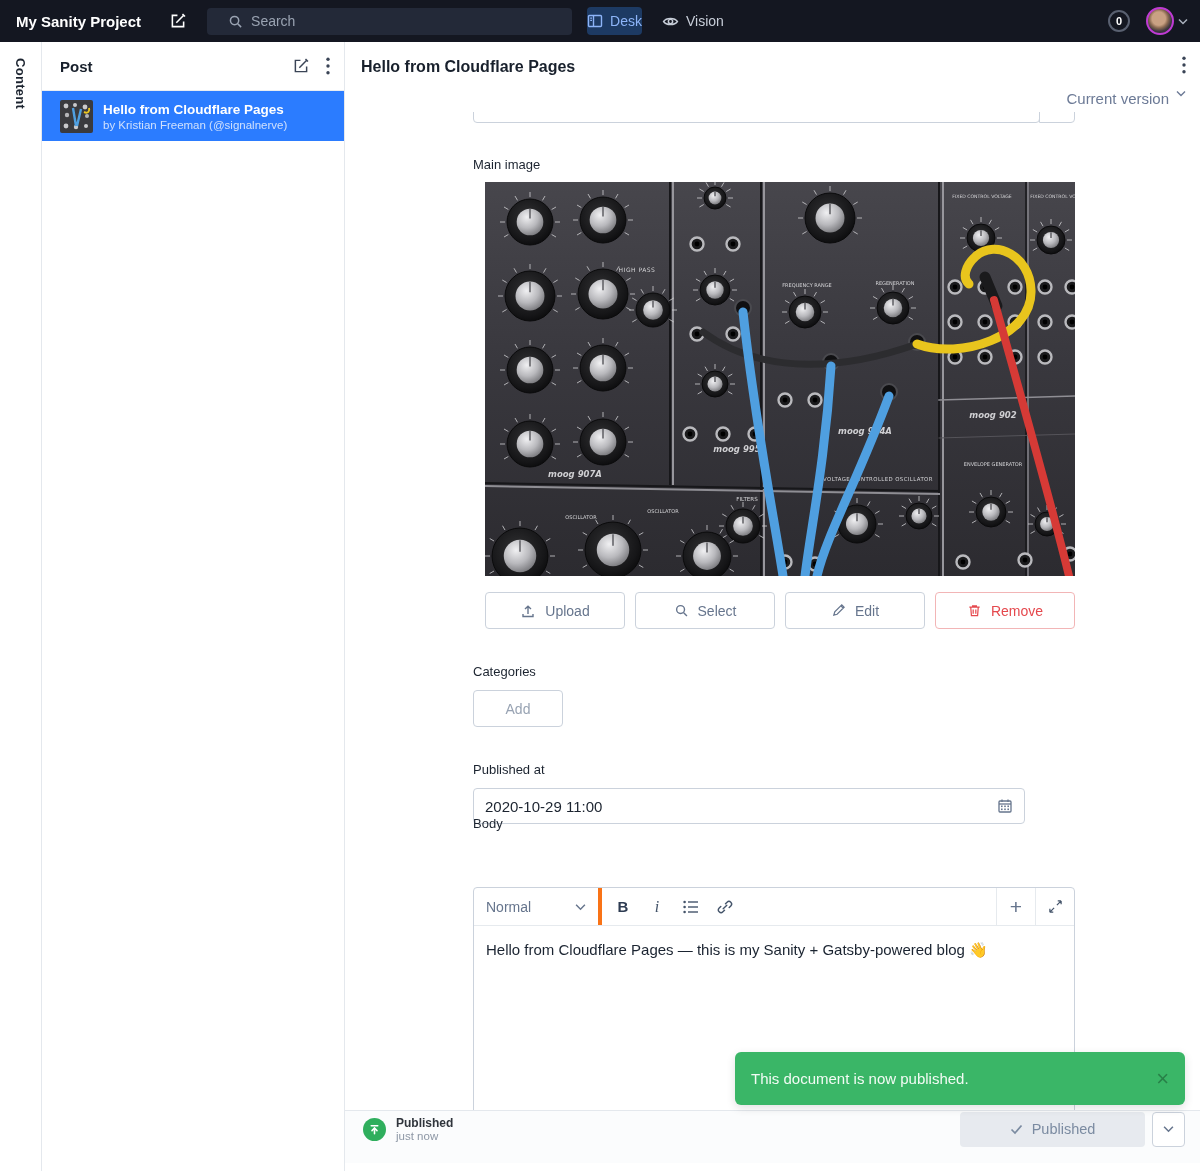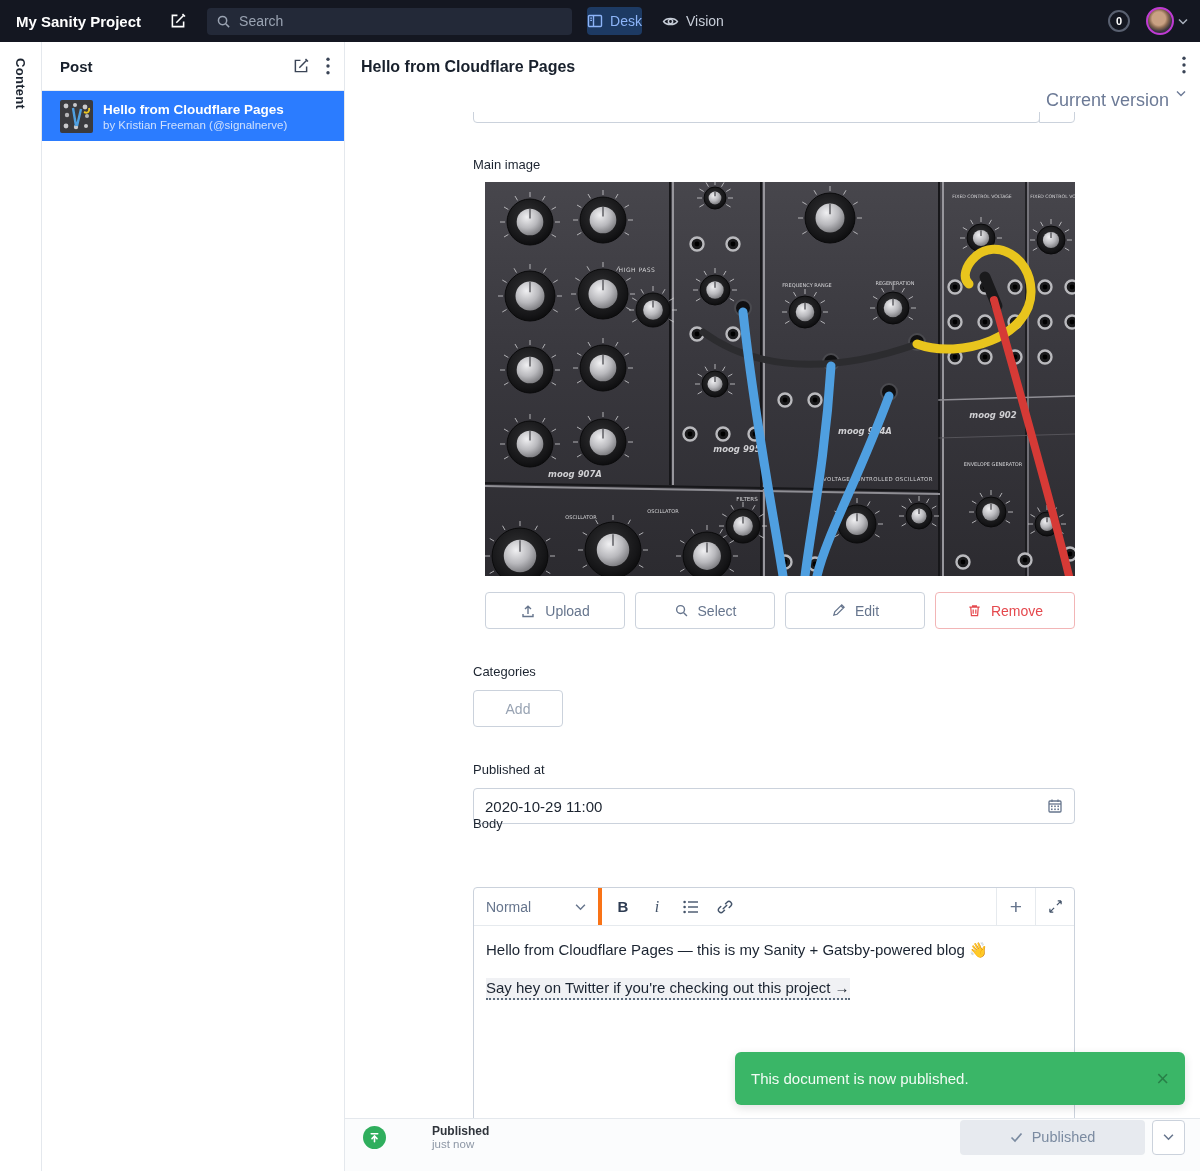--- a/index.html
+++ b/index.html
@@ -4,21 +4,21 @@
 <style>
   * { margin:0; padding:0; box-sizing:border-box; }
   html,body { width:1200px; height:1171px; }
   body { font-family:"Liberation Sans","DejaVu Sans",sans-serif; background:#fff; color:#121a26; overflow:hidden; }
   .app { position:relative; width:1200px; height:1171px; overflow:hidden; }
 
   
   .navbar { position:absolute; top:0; left:0; right:0; height:42px; background:#141721; display:flex; align-items:center; z-index:50; }
   .nav-title { font-size:15px; font-weight:700; color:#fff; margin-left:16px; }
   .nav-compose { margin-left:24px; width:26px; height:26px; display:flex; align-items:center; justify-content:center; cursor:pointer; }
-  .nav-search { margin-left:16px; width:365px; height:27px; background:#232938; border-radius:4px; display:flex; align-items:center; padding:0 9px; }
+  .nav-search { margin-left:16px; width:365px; height:27px; background:#232938; border-radius:4px; display:flex; align-items:center; padding:0 21px; }
   .nav-search input { background:transparent; border:none; outline:none; color:#d6dae2; font-size:14px; margin-left:8px; width:100%; font-family:inherit; }
   .nav-search input::placeholder { color:#9aa3b2; }
   .nav-tab { display:flex; align-items:center; gap:7px; height:28px; padding:0 0; border-radius:4px; font-size:14px; color:#c7cdd8; cursor:pointer; }
   .nav-tab.active { background:#1d3a63; color:#8db4f8; margin-left:15px; }
   .nav-tab.vision { margin-left:20px; }
   .nav-right { margin-left:auto; display:flex; align-items:center; }
   .nav-badge { width:22px; height:22px; border-radius:50%; border:2px solid #596070; color:#fff; font-size:11px; font-weight:700; display:flex; align-items:center; justify-content:center; cursor:pointer; }
   .nav-avatar { margin-left:16px; width:28px; height:28px; border-radius:50%; border:2px solid #bf3bd4; overflow:hidden; cursor:pointer;
     background:radial-gradient(circle at 45% 40%, #c9a183 0 34%, #8a6a52 48%, #3c3640 66%, #23222b 100%); }
   .nav-caret { margin:0 12px 0 4px; cursor:pointer; display:flex; }
@@ -37,37 +37,37 @@
   .thumb { width:33px; height:33px; border-radius:2px; overflow:hidden; flex:none; }
   .list-item .meta { margin-left:10px; overflow:hidden; }
   .list-item .t { color:#fff; font-size:13.5px; font-weight:700; white-space:nowrap; }
   .list-item .s { color:#cfe0fd; font-size:11.5px; margin-top:2px; white-space:nowrap; }
 
   
   .doc-pane { position:absolute; top:42px; left:345px; right:0; bottom:0; background:#fff; }
   .doc-head { position:absolute; top:0; left:0; right:0; height:70px; background:#fff; z-index:20; }
   .doc-title { position:absolute; top:16px; left:16px; font-size:16px; font-weight:600; color:#18202c; }
   .doc-menu { position:absolute; top:14px; right:14px; }
-  .doc-version { position:absolute; top:48px; right:14px; font-size:18px; color:#6c7a96; display:flex; align-items:flex-start; gap:7px; cursor:pointer; }
+  .doc-version { position:absolute; top:48px; right:14px; font-size:15px; color:#6c7a96; display:flex; align-items:flex-start; gap:7px; cursor:pointer; }
 
   .doc-scroll { position:absolute; top:70px; left:0; right:0; bottom:53px; overflow:hidden; }
   .form-col { position:absolute; left:128px; width:602px; top:0; height:1010px; }
 
   .field-label { position:absolute; font-size:13px; font-weight:500; color:#1c2430; }
   .partial-input { position:absolute; left:0; top:-25px; width:567px; height:36px; border:1px solid #cbd2dc; border-radius:4px; background:#fff; }
   .partial-cap { position:absolute; left:566px; top:-25px; width:36px; height:36px; border:1px solid #cbd2dc; border-radius:0 4px 4px 0; background:#fff; }
 
   .main-image { position:absolute; left:12px; top:70px; width:590px; height:394px; cursor:pointer; }
   .img-buttons { position:absolute; left:12px; top:480px; width:590px; display:flex; gap:10px; }
   .btn { flex:1; height:37px; border:1px solid #cbd2dc; border-radius:4px; background:#fff; display:flex; align-items:center; justify-content:center; gap:9px; font-size:14px; font-weight:500; color:#66758d; cursor:pointer; font-family:inherit; }
   .btn.danger { color:#e5484d; border-color:#f2b5b6; }
 
   .btn-add { position:absolute; left:0; top:578px; width:90px; height:37px; border:1px solid #cbd2dc; border-radius:4px; background:#fff; font-size:14px; color:#98a3b3; display:flex; align-items:center; justify-content:center; cursor:pointer; font-family:inherit; }
 
-  .date-input { position:absolute; left:0; top:676px; width:602px; height:36px; border:1px solid #cbd2dc; border-radius:4px; display:flex; align-items:center; padding:0 11px; cursor:text; }
+  .date-input { position:absolute; left:0; top:676px; width:552px; height:36px; border:1px solid #cbd2dc; border-radius:4px; display:flex; align-items:center; padding:0 11px; cursor:text; }
   .date-input .val { font-size:15px; color:#1c2430; }
   .date-input .cal { margin-left:auto; display:flex; cursor:pointer; }
 
   .editor { position:absolute; left:0; top:775px; width:602px; height:420px; border:1px solid #cbd2dc; border-radius:4px; background:#fff; }
   .editor-toolbar { height:38px; border-bottom:1px solid #e6eaee; display:flex; align-items:stretch; }
   .style-select { width:128px; display:flex; align-items:center; padding:0 12px; border-right:4px solid #f97316; color:#66758d; font-size:14px; cursor:pointer; }
   .style-select .caret { margin-left:auto; display:flex; }
   .tb-icons { display:flex; align-items:center; gap:4px; padding:0 6px; flex:1; }
   .tb-btn { width:30px; height:30px; display:flex; align-items:center; justify-content:center; border-radius:3px; cursor:pointer; }
   .tb-bold { font-weight:700; font-size:15px; color:#2e3c52; }
@@ -78,21 +78,21 @@
   .editor-body { padding:15px 12px; font-size:15px; color:#1b2431; line-height:1.25; cursor:text; }
   .editor-body p { margin-bottom:19px; }
   .pt-link { background:#f0f1f4; border-bottom:2px dotted #5b6b7c; padding:1px 0 2px; cursor:pointer; }
 
   
   .toast { position:absolute; right:15px; bottom:66px; width:450px; height:53px; background:#3ab667; border-radius:6px; display:flex; align-items:center; padding:0 16px; z-index:40; box-shadow:0 3px 10px rgba(0,0,0,.12); }
   .toast .msg { color:#f2fbf4; font-size:15px; font-weight:500; }
   .toast .x { margin-left:auto; font-size:22px; color:rgba(10,40,20,.38); cursor:pointer; line-height:1; }
 
   
-  .doc-footer { position:absolute; left:0; right:0; bottom:0; height:53px; background:#fbfcfd; border-top:1px solid #e4e8ed; display:flex; align-items:center; padding:0 15px 16px 18px; z-index:30;gap:36px; }
+  .doc-footer { position:absolute; left:0; right:0; bottom:8px; height:53px; background:#fbfcfd; border-top:1px solid #e4e8ed; display:flex; align-items:center; padding:0 15px 16px 18px; z-index:30; }
   .pub-circle { width:23px; height:23px; border-radius:50%; background:#2fae5d; display:flex; align-items:center; justify-content:center; flex:none; }
   .pub-meta { margin-left:10px; }
   .pub-meta .a { font-size:12px; font-weight:600; color:#30353c; }
   .pub-meta .b { font-size:11.5px; color:#8d97a5; margin-top:0; }
   .footer-right { margin-left:auto; display:flex; align-items:center; gap:7px; }
   .btn-published { width:185px; height:35px; border:none; border-radius:4px; background:#e7eaef; color:#7b8ba1; font-size:14.5px; font-weight:500; display:flex; align-items:center; justify-content:center; gap:9px; cursor:default; font-family:inherit; }
   .btn-caret { width:33px; height:35px; border:1px solid #cbd2dc; border-radius:4px; background:#fff; display:flex; align-items:center; justify-content:center; cursor:pointer; }
 
   svg { display:block; }
 </style>
@@ -749,21 +749,20 @@
               <div class="tb-sq">
                 <svg width="15" height="15" viewBox="0 0 16 16" fill="none" stroke="#44546a" stroke-width="1.3">
                     <path d="M9.5 6.5L14 2M14 2h-3.6M14 2v3.6"></path>
                     <path d="M6.5 9.5L2 14M2 14h3.6M2 14v-3.6"></path>
                   </svg>
               </div>
             </div>
           </div>
           <div class="editor-body">
             <p>Hello from Cloudflare Pages — this is my Sanity + Gatsby-powered blog 👋</p>
-            <p><span class="pt-link">Say hey on Twitter if you're checking out this project →</span></p>
           </div>
         </div>
 
       </div>
     </div>
 
     <div class="toast">
       <span class="msg">This document is now published.</span>
       <span class="x">×</span>
     </div>

